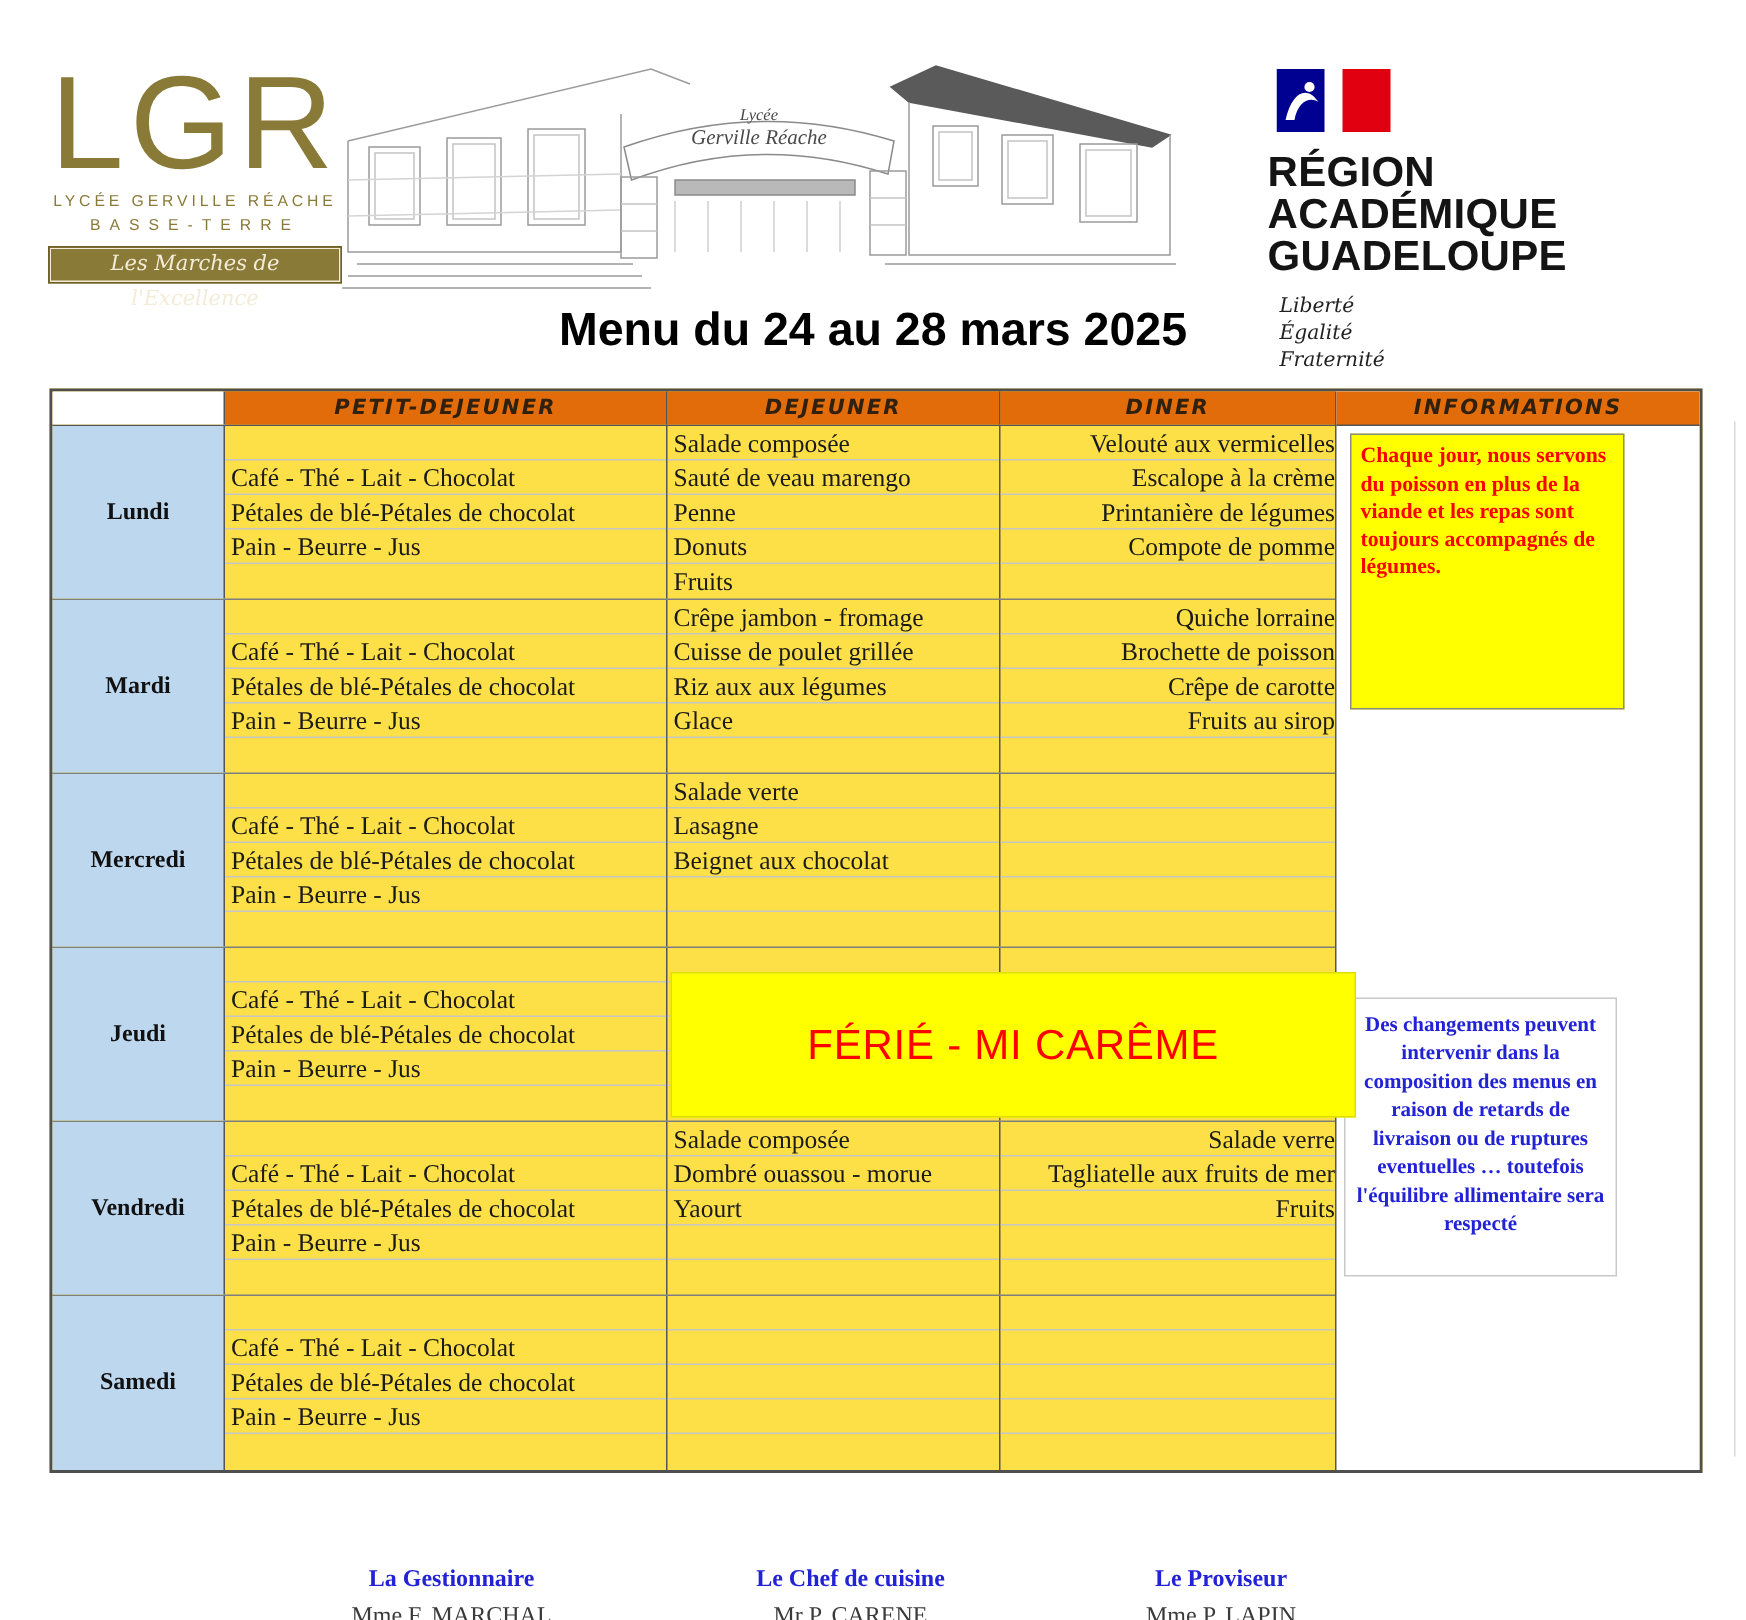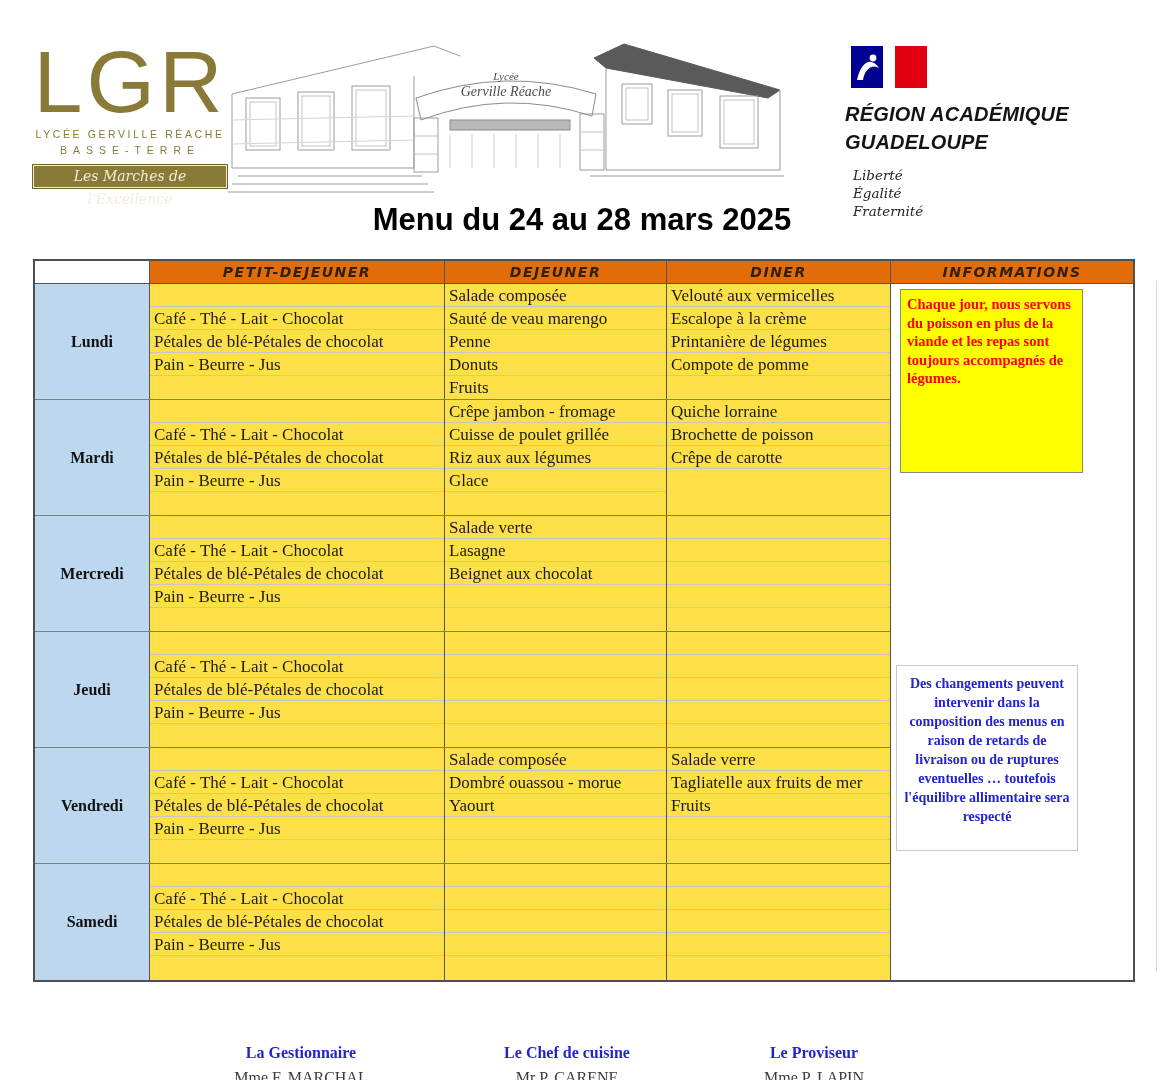--- a/index.html
+++ b/index.html
@@ -11,22 +11,22 @@
   .lgr-acronym{font-family:"Liberation Sans",sans-serif;font-size:88px;line-height:80px;font-weight:400;letter-spacing:4px;}
   .lgr-name{font-family:"Liberation Sans",sans-serif;font-size:10.5px;letter-spacing:2.6px;margin-top:6px;white-space:nowrap;}
   .lgr-city{font-family:"Liberation Sans",sans-serif;font-size:10.5px;letter-spacing:6px;margin-top:4px;white-space:nowrap;}
   .lgr-motto{margin-top:8px;background:var(--olive,#8a7a38);color:#f3ecd8;font-style:italic;
              font-family:"DejaVu Serif",serif;font-size:14px;line-height:23px;height:23px;
              border:1px solid #6d6029;box-shadow:inset 0 0 0 1px #f3ecd8;}
   .building{position:absolute;left:228px;top:36px;width:556px;height:162px;}
 
   .gov-block{position:absolute;left:845px;top:46px;width:310px;}
   .gov-flag{width:78px;height:42px;margin-left:6px;}
-  .gov-name{font-family:"Liberation Sans",sans-serif;font-weight:bold;font-size:20px;line-height:28px;
-            color:#141414;margin-top:8px;letter-spacing:0.2px;font-style:italic;}
+  .gov-name{font-family:"Liberation Sans",sans-serif;font-weight:bold;font-size:28px;line-height:28px;
+            color:#141414;margin-top:8px;letter-spacing:0.2px;}
   .gov-motto{font-family:"DejaVu Serif",serif;font-style:italic;font-size:13.5px;line-height:18px;color:#222;margin:10px 0 0 8px;}
 
   
   .doc-title{position:absolute;left:0;top:202px;width:1164px;text-align:center;
              font-family:"Liberation Sans",sans-serif;font-weight:bold;font-size:31px;color:#000;}
 
   
   .table-wrap{position:absolute;left:33px;top:259px;width:1102px;border:2px solid #4f4f4f;
               box-sizing:border-box;display:flex;background:#fde047;}
   .left-part{width:855px;flex:0 0 855px;}
@@ -35,21 +35,21 @@
   .head-cell{background:var(--orange,#e26b0a);border-right:1px solid #555;
              font-family:"DejaVu Sans",sans-serif;font-weight:bold;font-style:italic;font-size:14px;
              letter-spacing:1.5px;color:#30210e;display:flex;align-items:center;justify-content:center;}
   .head-cell.last{border-right:none;}
   .day-row{display:grid;grid-template-columns:115px 295px 222px 223px;height:116px;box-sizing:border-box;
            border-bottom:1px solid #7f7f7f;}
   .day-row:last-child{border-bottom:none;}
   .day-cell{background:var(--dayblue,#bdd7ee);border-right:1px solid #555;display:flex;align-items:center;
             justify-content:center;font-weight:bold;font-size:16px;color:#111;}
   .menu-cell{border-right:1px solid #555;overflow:hidden;}
-  .menu-cell.lastcol{border-right:none;}
+  .menu-cell.lastcol{border-right:none;text-align:right;}
   .cell-line{height:23px;box-sizing:border-box;line-height:21px;padding:1px 0 0 4px;font-size:17px;
              white-space:nowrap;overflow:hidden;}
   .cell-line:not(:last-child){border-bottom:1px solid #c6c6c6;}
 
   .info-col{flex:1;border-left:1px solid #555;position:relative;background:#fff;}
   .info-header{height:22px;border-bottom:1px solid #555;background:var(--orange,#e26b0a);
                font-family:"DejaVu Sans",sans-serif;font-weight:bold;font-style:italic;font-size:14px;
                letter-spacing:1.5px;color:#30210e;display:flex;align-items:center;justify-content:center;}
   .note-yellow{position:absolute;left:9px;top:28px;width:183px;height:184px;box-sizing:border-box;
                background:var(--yellow,#ffff00);border:1px solid #8a8a8a;padding:5px 6px;
@@ -202,20 +202,21 @@
               <div class="cell-line">Crêpe jambon - fromage</div>
               <div class="cell-line">Cuisse de poulet grillée</div>
               <div class="cell-line">Riz aux aux légumes</div>
               <div class="cell-line">Glace</div>
               <div class="cell-line"></div>
             </div>
             <div class="menu-cell lastcol">
               <div class="cell-line">Quiche lorraine</div>
               <div class="cell-line">Brochette de poisson</div>
               <div class="cell-line">Crêpe de carotte</div>
+              <div class="cell-line">Fruits au sirop</div>
               <div class="cell-line"></div>
             </div>
           </div>
           <div class="day-row">
             <div class="day-cell">Mercredi</div>
             <div class="menu-cell">
               <div class="cell-line"></div>
               <div class="cell-line">Café - Thé - Lait - Chocolat</div>
               <div class="cell-line">Pétales de blé-Pétales de chocolat</div>
               <div class="cell-line">Pain - Beurre - Jus</div>
@@ -308,20 +309,21 @@
               <div class="cell-line"></div>
             </div>
           </div>
         </div>
     </div>
     <div class="info-col">
       <div class="info-header">INFORMATIONS</div>
       <div class="note-yellow">Chaque jour, nous servons du poisson en plus de la viande et les repas sont toujours accompagnés de légumes.</div>
       <div class="note-white">Des changements peuvent intervenir dans la composition des menus en raison de retards de livraison ou de ruptures eventuelles … toutefois l'équilibre allimentaire sera respecté</div>
     </div>
+    <div class="holiday-banner">FÉRIÉ - MI CARÊME</div>
   </div>
 
   <div class="crop-edge"></div>
 
   <div class="sig sig1">
     <div class="sig-title">La Gestionnaire</div>
     <div class="sig-name">Mme F. MARCHAL</div>
   </div>
   <div class="sig sig2">
     <div class="sig-title">Le Chef de cuisine</div>

